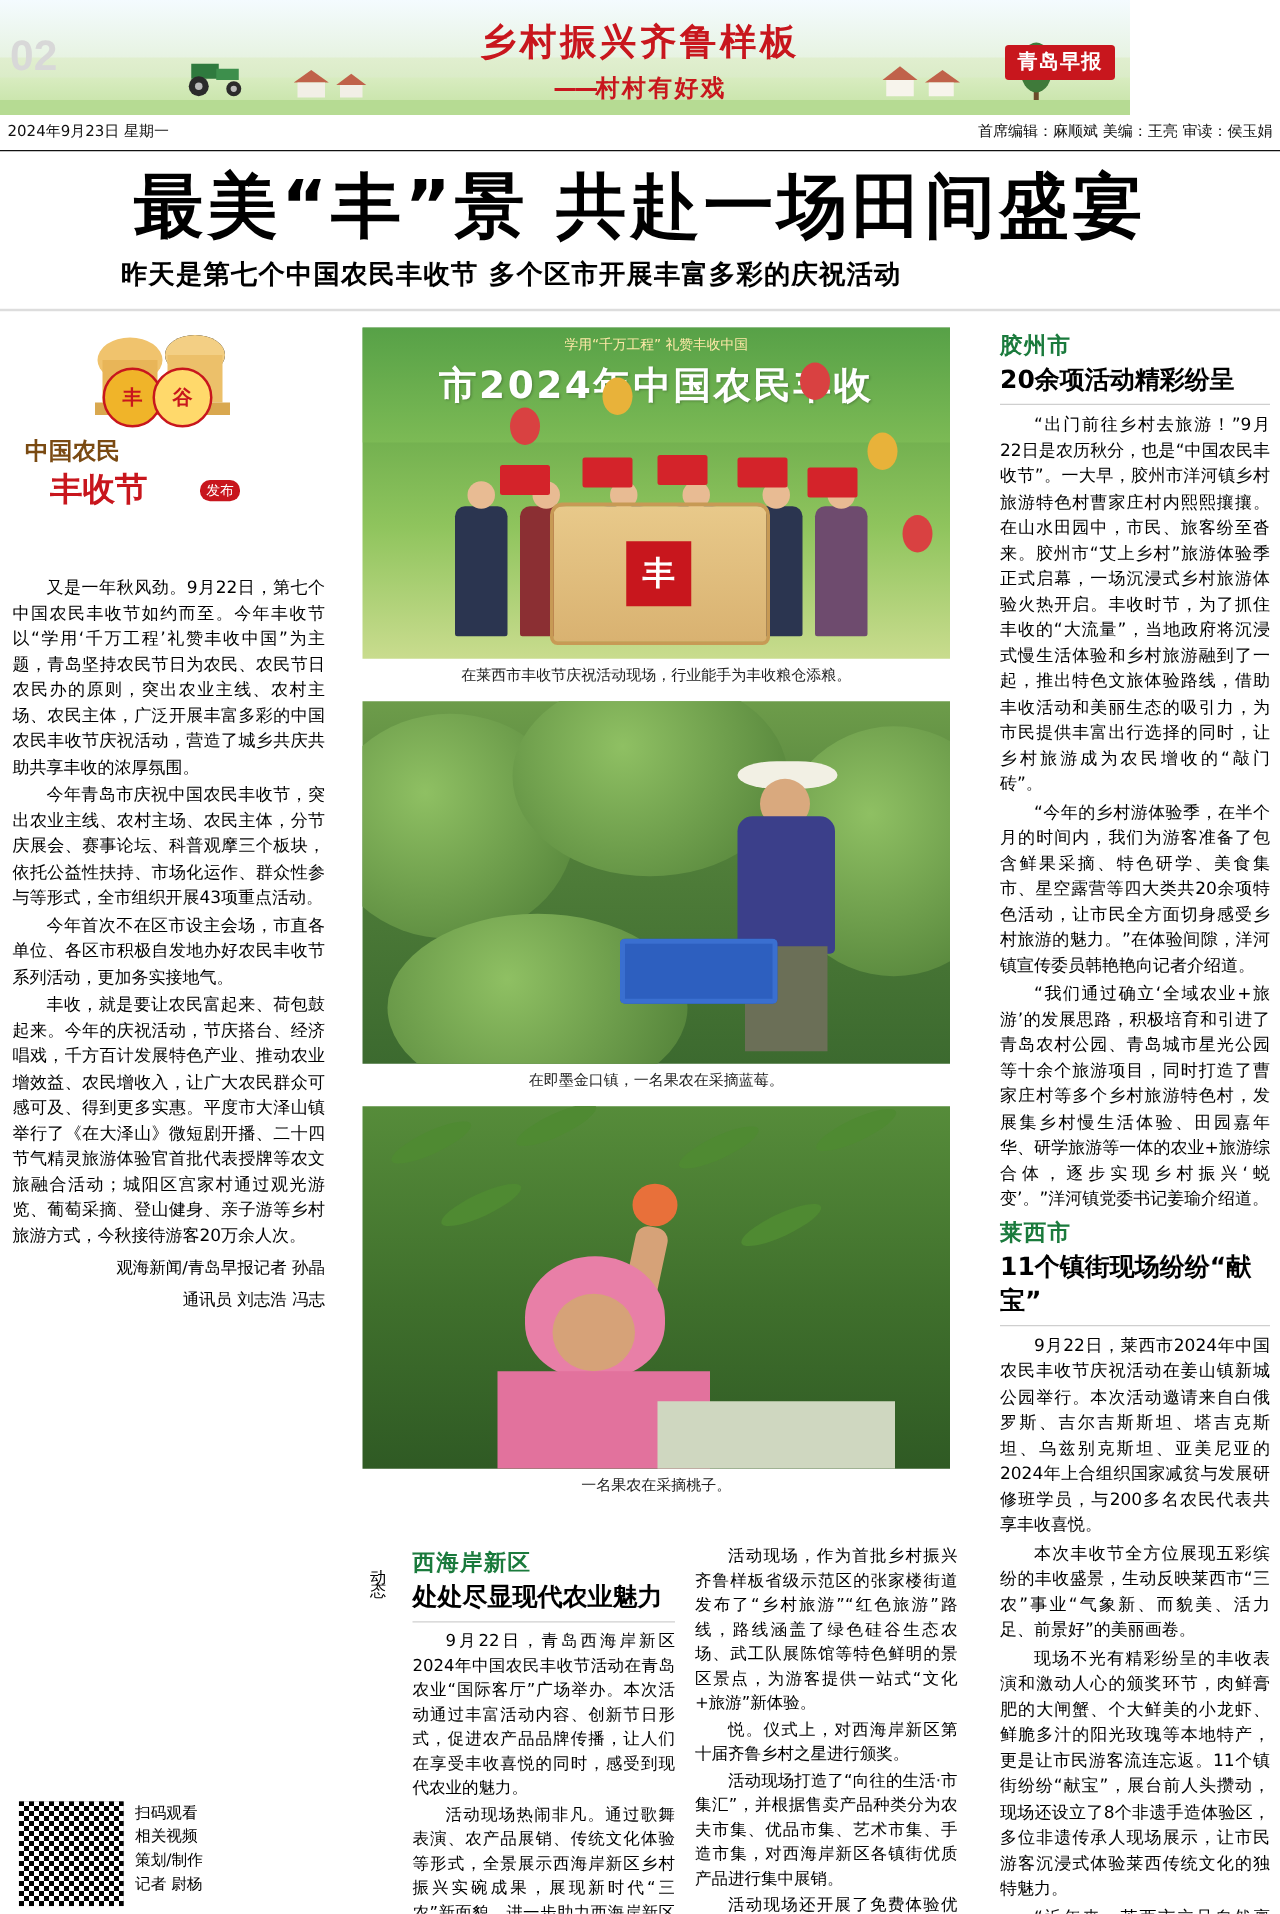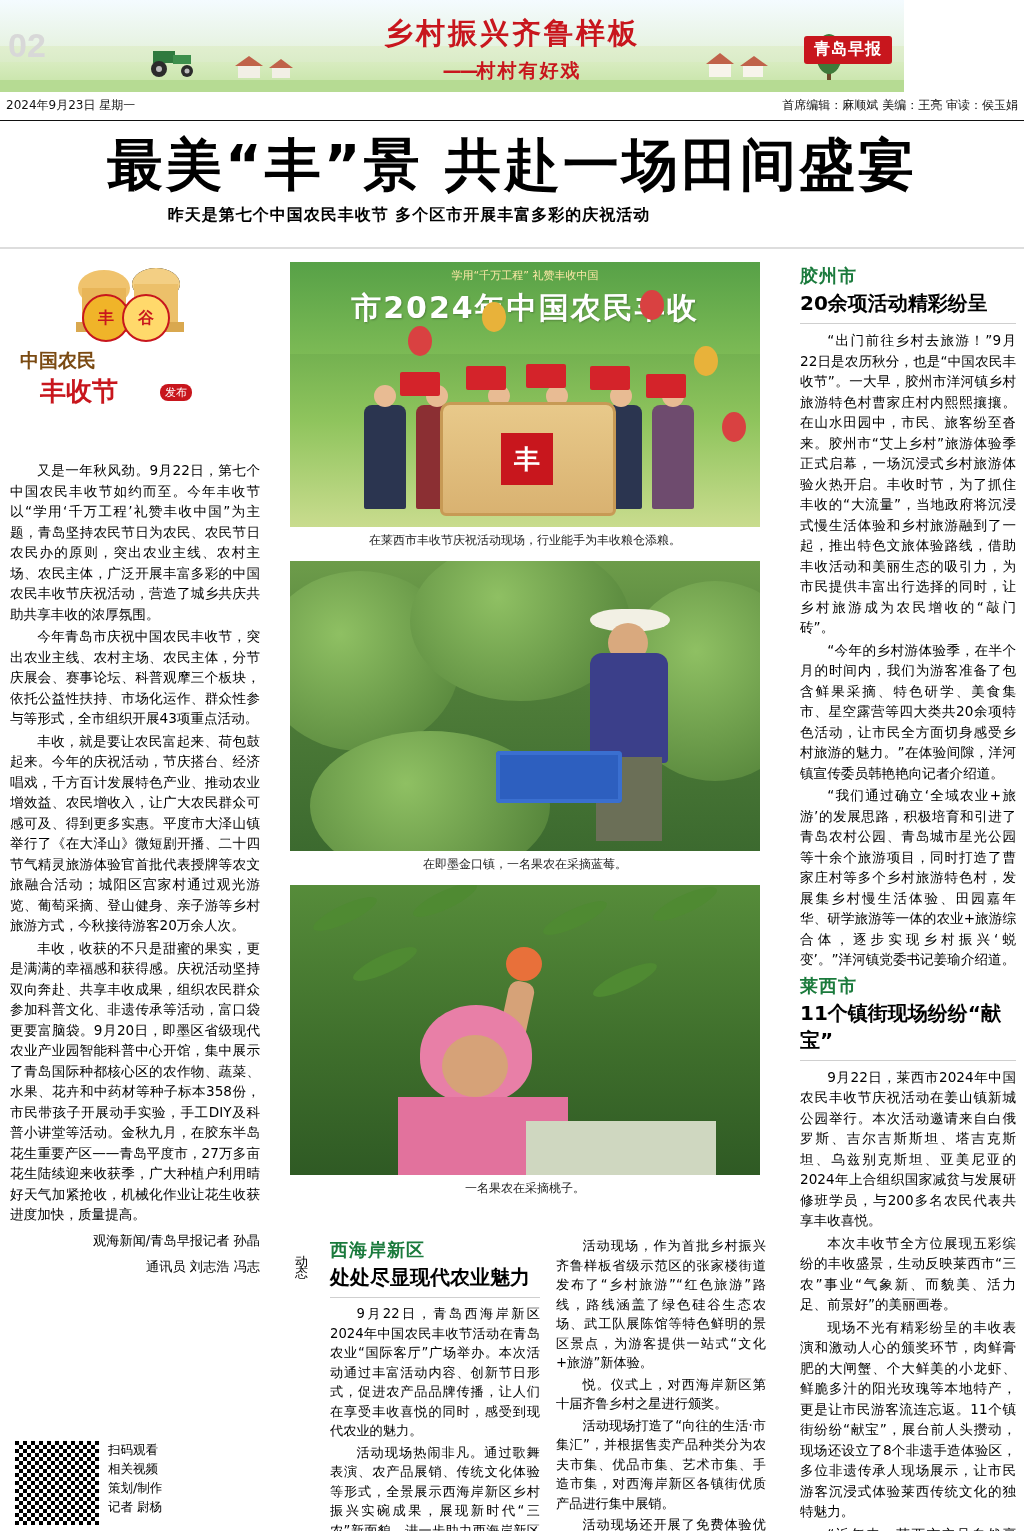--- a/index.html
+++ b/index.html
@@ -97,21 +97,21 @@
   
   .headline {
     position: absolute; left: 0; top: 128px; width: 1024px;
     text-align: center;
     font-size: 56px; font-weight: bold; letter-spacing: 3px;
     font-family: "DejaVu Sans", sans-serif;
   }
   .subhead {
     position: absolute; left: 0; top: 205px; width: 818px;
     text-align: center;
-    font-size: 16px; font-weight: bold; letter-spacing: 1px;
+    font-size: 21px; font-weight: bold; letter-spacing: 1px;
     font-family: "DejaVu Sans", sans-serif;
   }
   .rule-under {
     position: absolute; left: 0; top: 247px; width: 1024px; height: 2px;
     background: #ddd;
   }
 
   
   .col-left {
     position: absolute; left: 10px; top: 262px; width: 250px;
@@ -426,22 +426,22 @@
     <div class="hl-circle">丰</div>
     <div class="hl-circle2">谷</div>
     <div class="hl-text1">中国农民</div>
     <div class="hl-text2">丰收节</div>
     <div class="hl-badge">发布</div>
   </div>
 
   <div class="body-text">
     <p>又是一年秋风劲。9月22日，第七个中国农民丰收节如约而至。今年丰收节以“学用‘千万工程’礼赞丰收中国”为主题，青岛坚持农民节日为农民、农民节日农民办的原则，突出农业主线、农村主场、农民主体，广泛开展丰富多彩的中国农民丰收节庆祝活动，营造了城乡共庆共助共享丰收的浓厚氛围。</p>
     <p>今年青岛市庆祝中国农民丰收节，突出农业主线、农村主场、农民主体，分节庆展会、赛事论坛、科普观摩三个板块，依托公益性扶持、市场化运作、群众性参与等形式，全市组织开展43项重点活动。</p>
+    <p>今年首次不在区市设主会场，市直各单位、各区市积极自发地办好农民丰收节系列活动，更加务实接地气。</p>
     <p>丰收，就是要让农民富起来、荷包鼓起来。今年的庆祝活动，节庆搭台、经济唱戏，千方百计发展特色产业、推动农业增效益、农民增收入，让广大农民群众可感可及、得到更多实惠。平度市大泽山镇举行了《在大泽山》微短剧开播、二十四节气精灵旅游体验官首批代表授牌等农文旅融合活动；城阳区宫家村通过观光游览、葡萄采摘、登山健身、亲子游等乡村旅游方式，今秋接待游客20万余人次。</p>
-    <p>丰收，收获的不只是甜蜜的果实，更是满满的幸福感和获得感。庆祝活动坚持双向奔赴、共享丰收成果，组织农民群众参加科普文化、非遗传承等活动，富口袋更要富脑袋。9月20日，即墨区省级现代农业产业园智能科普中心开馆，集中展示了青岛国际种都核心区的农作物、蔬菜、水果、花卉和中药材等种子标本358份，市民带孩子开展动手实验，手工DIY及科普小讲堂等活动。金秋九月，在胶东半岛花生重要产区——青岛平度市，27万多亩花生陆续迎来收获季，广大种植户利用晴好天气加紧抢收，机械化作业让花生收获进度加快，质量提高。</p>
   </div>
   <div class="byline">观海新闻/青岛早报记者 孙晶</div>
   <div class="byline">通讯员 刘志浩 冯志</div>
 </div>
 
 <div class="qr-block">
   <div class="qr-code"></div>
   <div class="qr-lines">
     <div>扫码观看</div>
     <div>相关视频</div>

